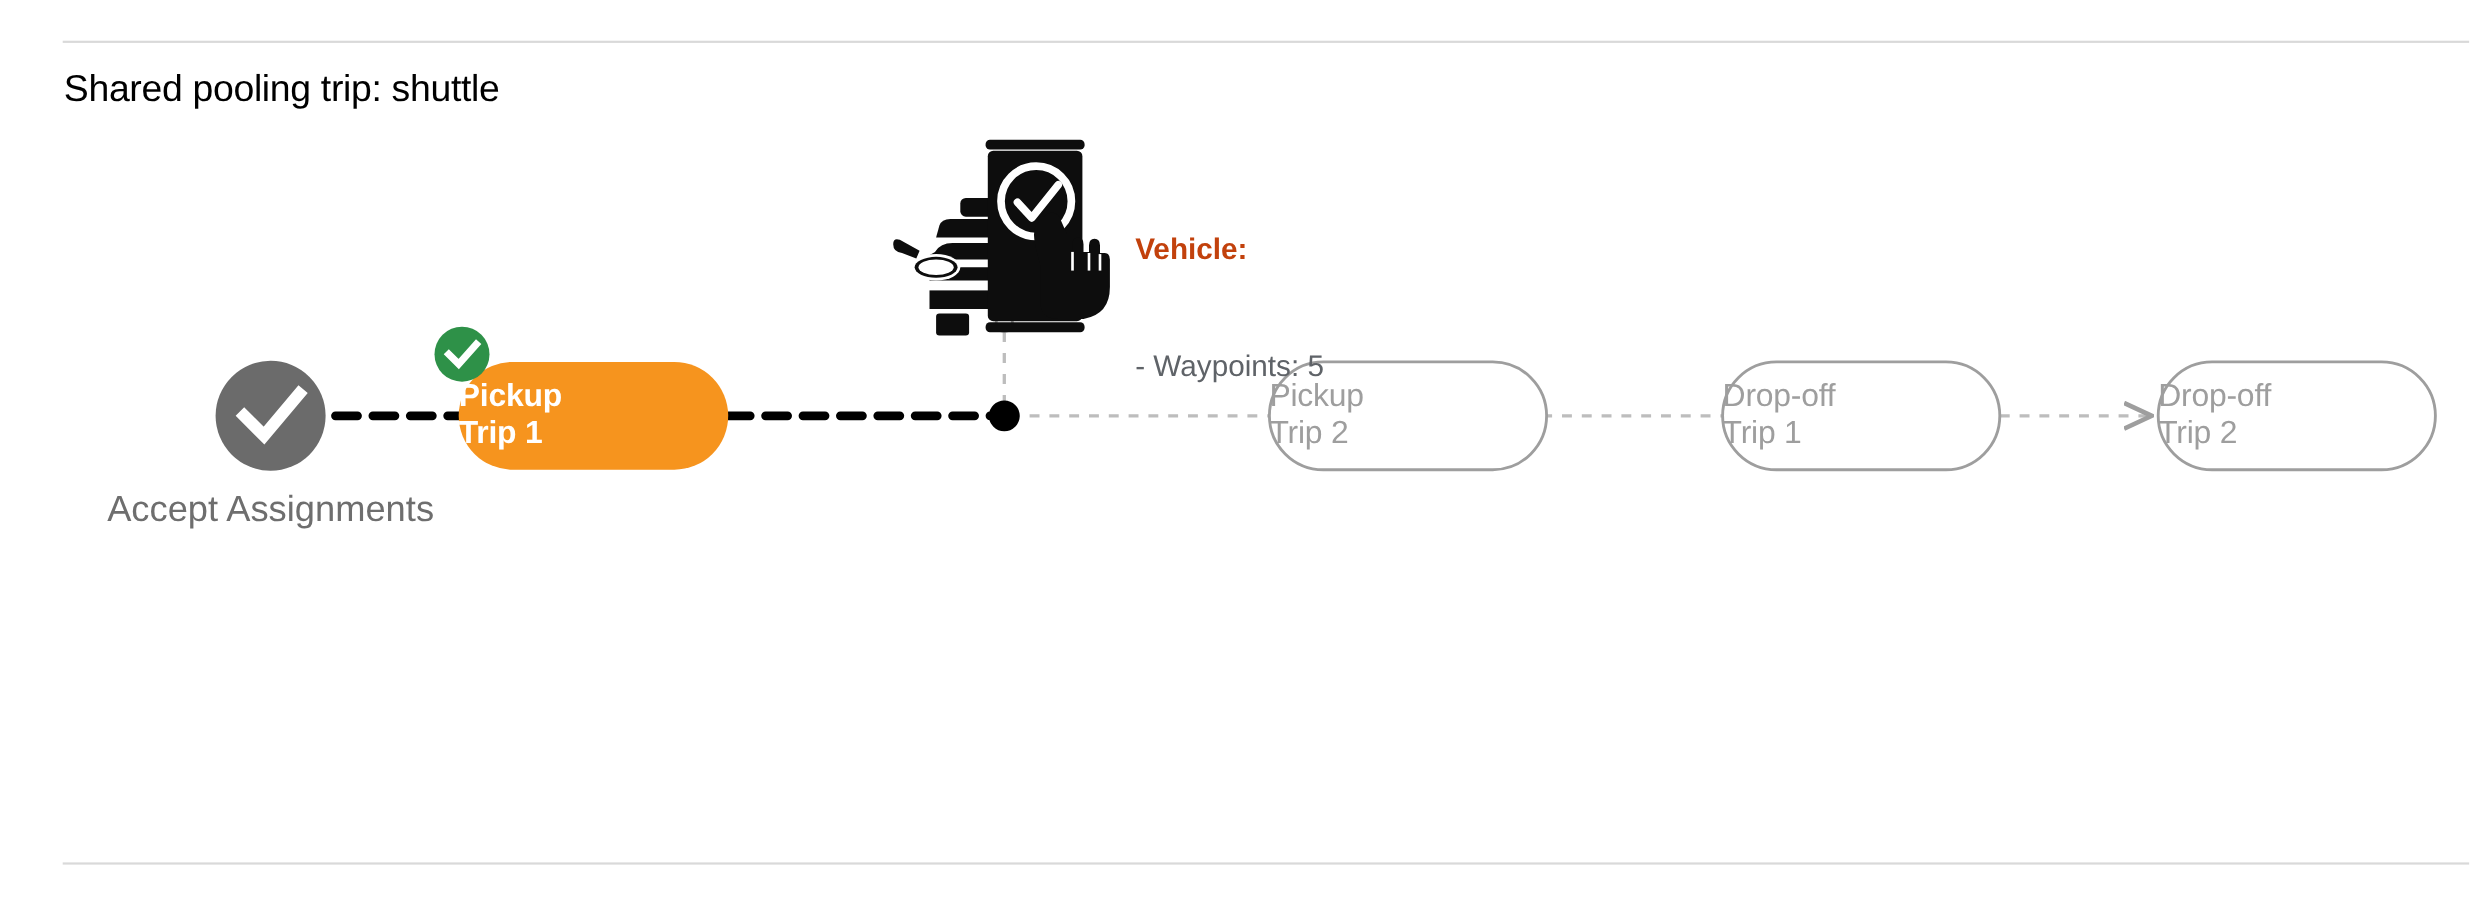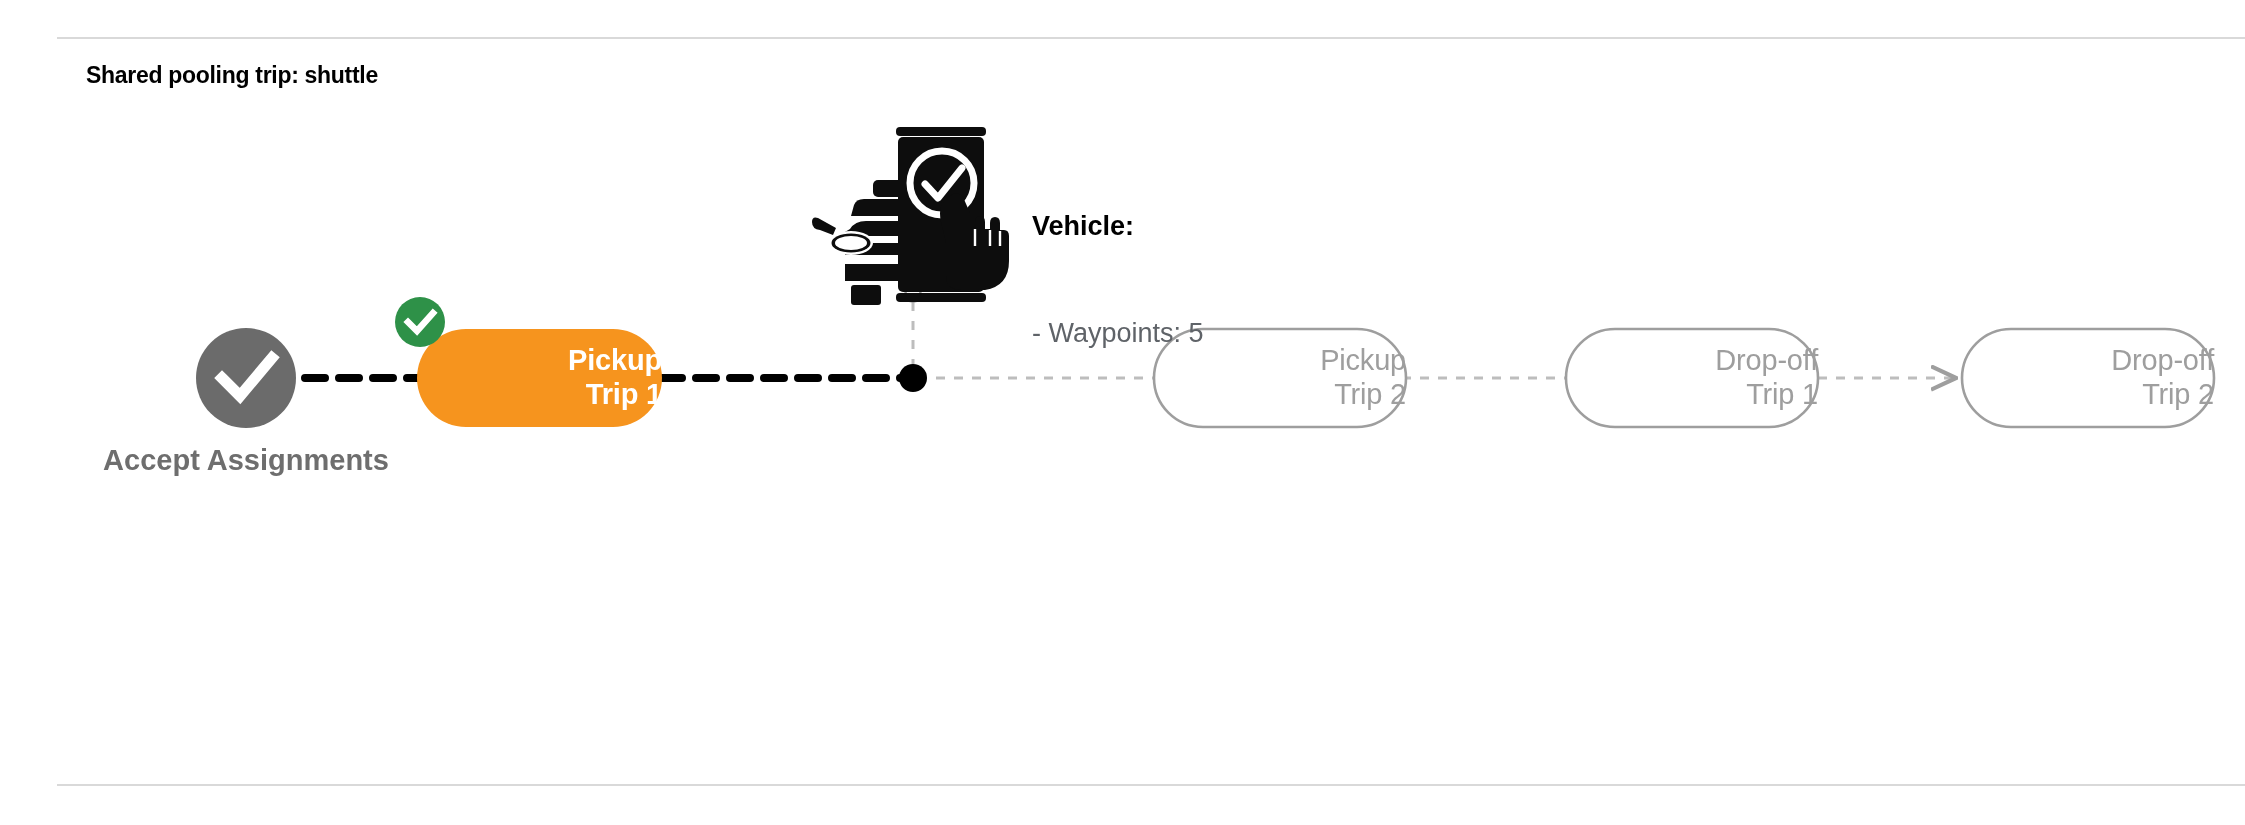--- a/index.html
+++ b/index.html
@@ -28,41 +28,40 @@
     background: #d9d9d9;
   }
   .rule.top { top: 37px; }
   .rule.bottom { top: 784px; }
 
   
   #page-title {
     position: absolute;
     left: 58px;
     top: 62px;
-    font-size: 23px;
-    font-weight: bold;
+    font-size: 34px;
+    font-weight: normal;
     color: #000000;
     letter-spacing: -0.3px;
     white-space: nowrap;
-    margin-left: 28px;
   }
 
   
   #flow-svg {
     position: absolute;
     left: 0;
     top: 0;
     width: 2245px;
     height: 825px;
   }
 
   
   .node-label {
     position: absolute;
-    text-align: right;
+    text-align: left;
     white-space: nowrap;
     line-height: 1.18;
     pointer-events: none;
   }
   .node-label .ln { display: block; }
 
   .pill-active-label {
     color: #ffffff;
     font-size: 29px;
     font-weight: bold;
@@ -71,37 +70,36 @@
   .pill-idle-label {
     color: #9e9e9e;
     font-size: 29px;
     letter-spacing: -0.2px;
   }
 
   .circle-caption {
     position: absolute;
     text-align: center;
     color: #6e6e6e;
-    font-size: 29px;
+    font-size: 33px;
     line-height: 1.22;
     white-space: nowrap;
-    font-weight: bold;
   }
 
   
   .info-block {
     position: absolute;
     color: #5f6368;
     font-size: 27px;
     line-height: 1.32;
     white-space: pre;
   }
   .info-block .hdr {
     font-weight: bold;
-    color: #000000;
+    color: #c2410c;
   }
   .info-block .row { display: block; }
 </style>
 </head>
 <body>
 
 <div id="page">
 
   <div class="rule top"></div>
   <div class="rule bottom"></div>

